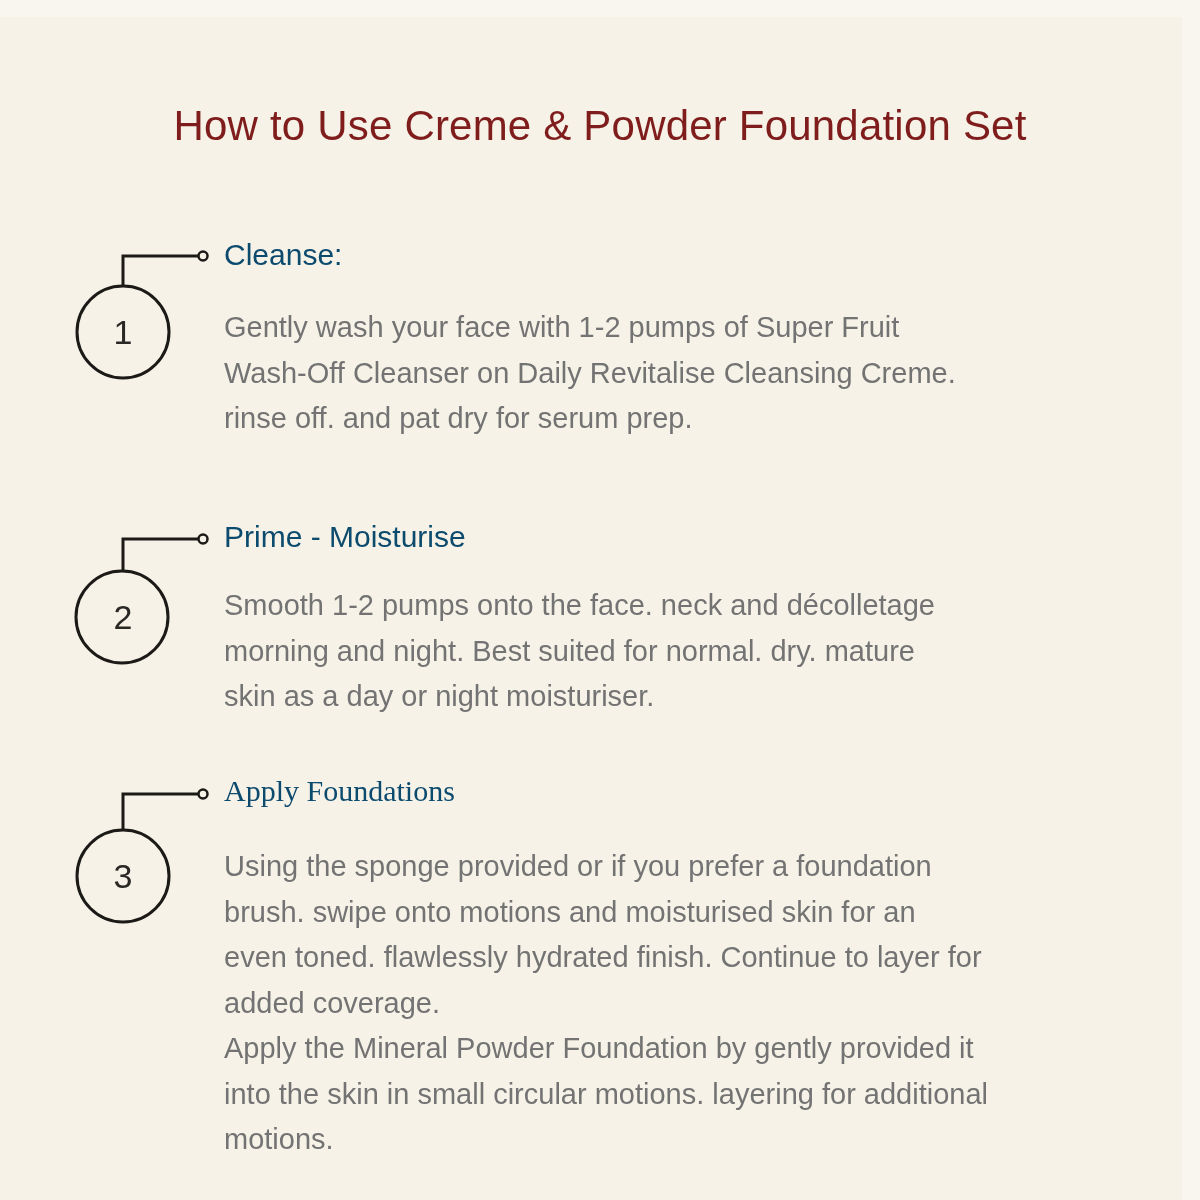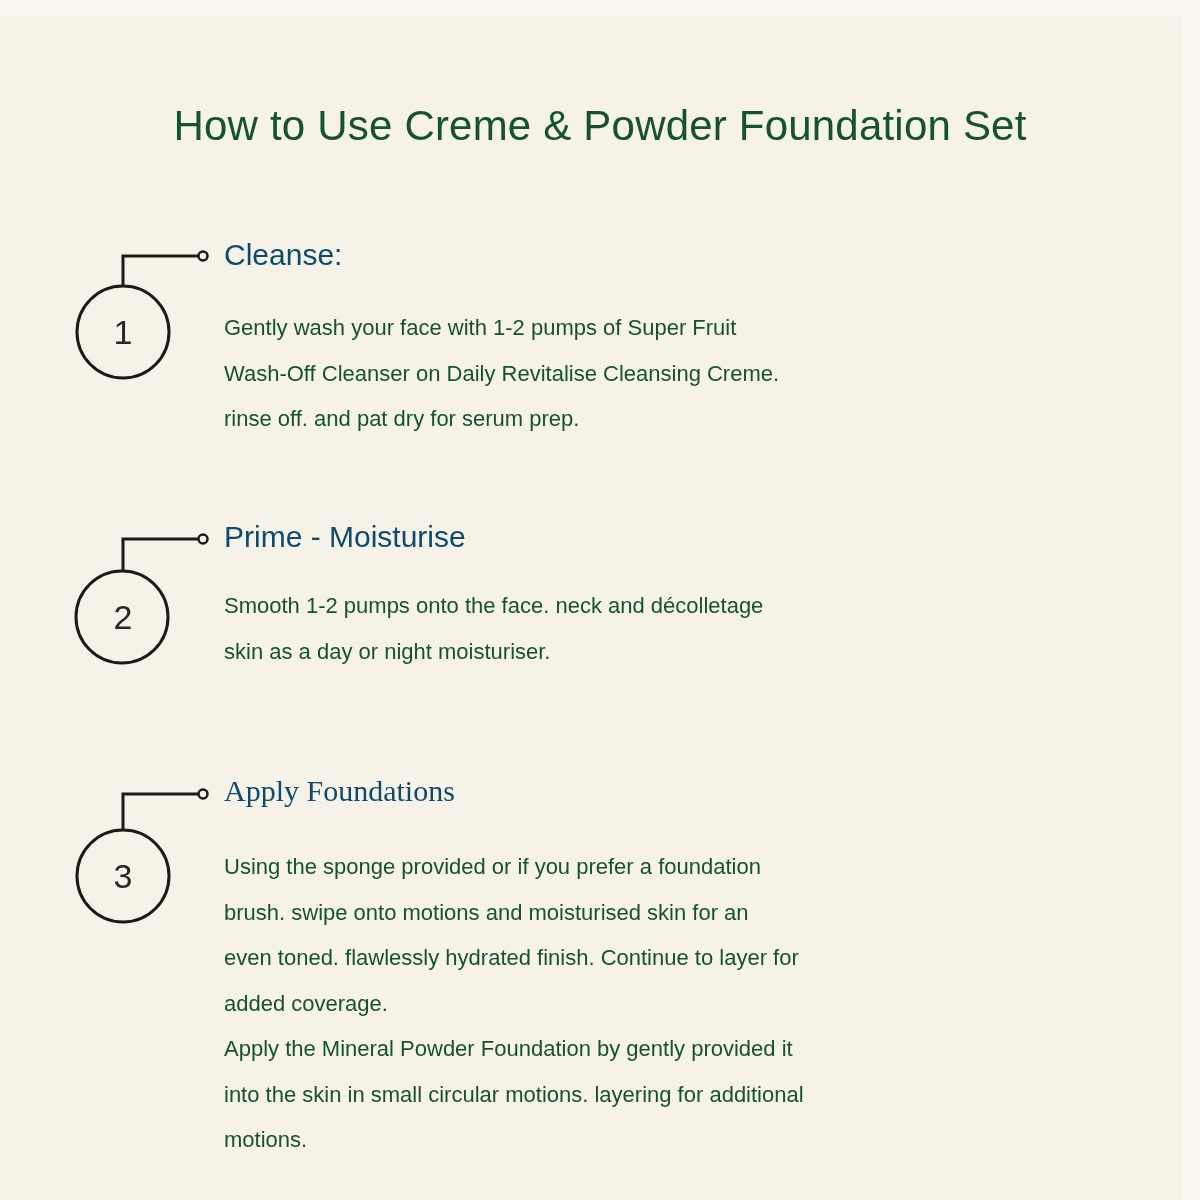--- a/index.html
+++ b/index.html
@@ -9,36 +9,36 @@
     font-family: "Liberation Sans", "DejaVu Sans", sans-serif;
     color: #1c1a17;
   }
   .panel {
     position: absolute; left: 0; top: 17px; width: 1182px; height: 1183px;
     background: #f6f2e7;
   }
   .title {
     position: absolute; left: 0; top: 101px; width: 1200px;
     text-align: center; font-size: 42px; font-weight: 400;
-    letter-spacing: 0.2px; line-height: 50px; color: #14532d;
+    letter-spacing: 0.2px; line-height: 50px; color: #7f1d1d;
   }
   .step { position: absolute; left: 0; width: 1200px; }
   .connector { position: absolute; left: 0; top: 0; }
   .step-num {
     position: absolute; width: 92px; height: 92px; left: 77px;
     display: flex; align-items: center; justify-content: center;
     font-size: 34px; color: #2a2824; font-weight: 400;
   }
   .step-heading {
     position: absolute; left: 224px; font-size: 30px; line-height: 36px;
     white-space: nowrap; color: #0c4a6e;
   }
   .step-body {
-    position: absolute; left: 224px; width: 900px; font-size: 22px;
-    line-height: 45.5px; color: #14532d;
+    position: absolute; left: 224px; width: 900px; font-size: 29px;
+    line-height: 45.5px; color: #737373;
   }
   .line { display: block; white-space: nowrap; }
 </style>
 </head>
 <body>
 
 <div class="panel"></div>
 
 <h1 class="title" style="margin:0;">How to Use Creme &amp; Powder Foundation Set</h1>
 
@@ -60,20 +60,21 @@
 <div class="step" style="top:0;">
   <svg class="connector" width="260" height="700" style="position:absolute;left:0;top:0;">
     <polyline points="123,571 123,539 199,539" fill="none" stroke="#1c1a17" stroke-width="3"></polyline>
     <circle cx="203" cy="539" r="4.5" fill="#f6f2e7" stroke="#1c1a17" stroke-width="2.5"></circle>
     <circle cx="122" cy="617" r="46" fill="none" stroke="#1c1a17" stroke-width="3"></circle>
   </svg>
   <div class="step-num" style="top:571px;">2</div>
   <div class="step-heading" style="top:519px;">Prime - Moisturise</div>
   <div class="step-body" style="top:583px;">
     <span class="line">Smooth 1-2 pumps onto the face. neck and décolletage</span>
+    <span class="line">morning and night. Best suited for normal. dry. mature</span>
     <span class="line">skin as a day or night moisturiser.</span>
   </div>
 </div>
 
 <div class="step" style="top:0;">
   <svg class="connector" width="260" height="960" style="position:absolute;left:0;top:0;">
     <polyline points="123,829 123,794 199,794" fill="none" stroke="#1c1a17" stroke-width="3"></polyline>
     <circle cx="203" cy="794" r="4.5" fill="#f6f2e7" stroke="#1c1a17" stroke-width="2.5"></circle>
     <circle cx="123" cy="876" r="46" fill="none" stroke="#1c1a17" stroke-width="3"></circle>
   </svg>

